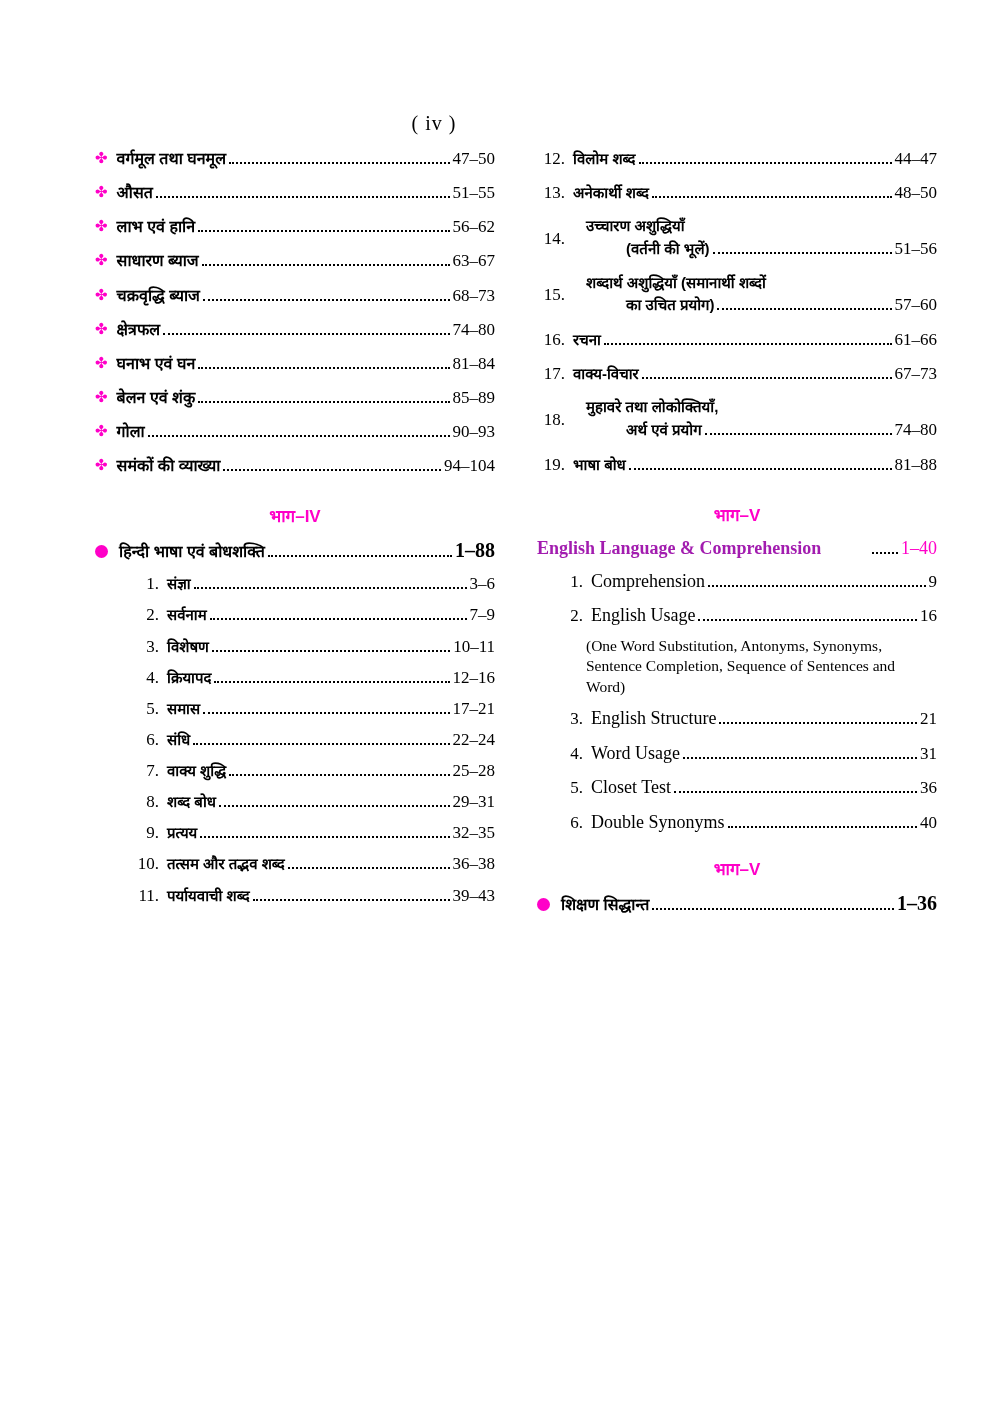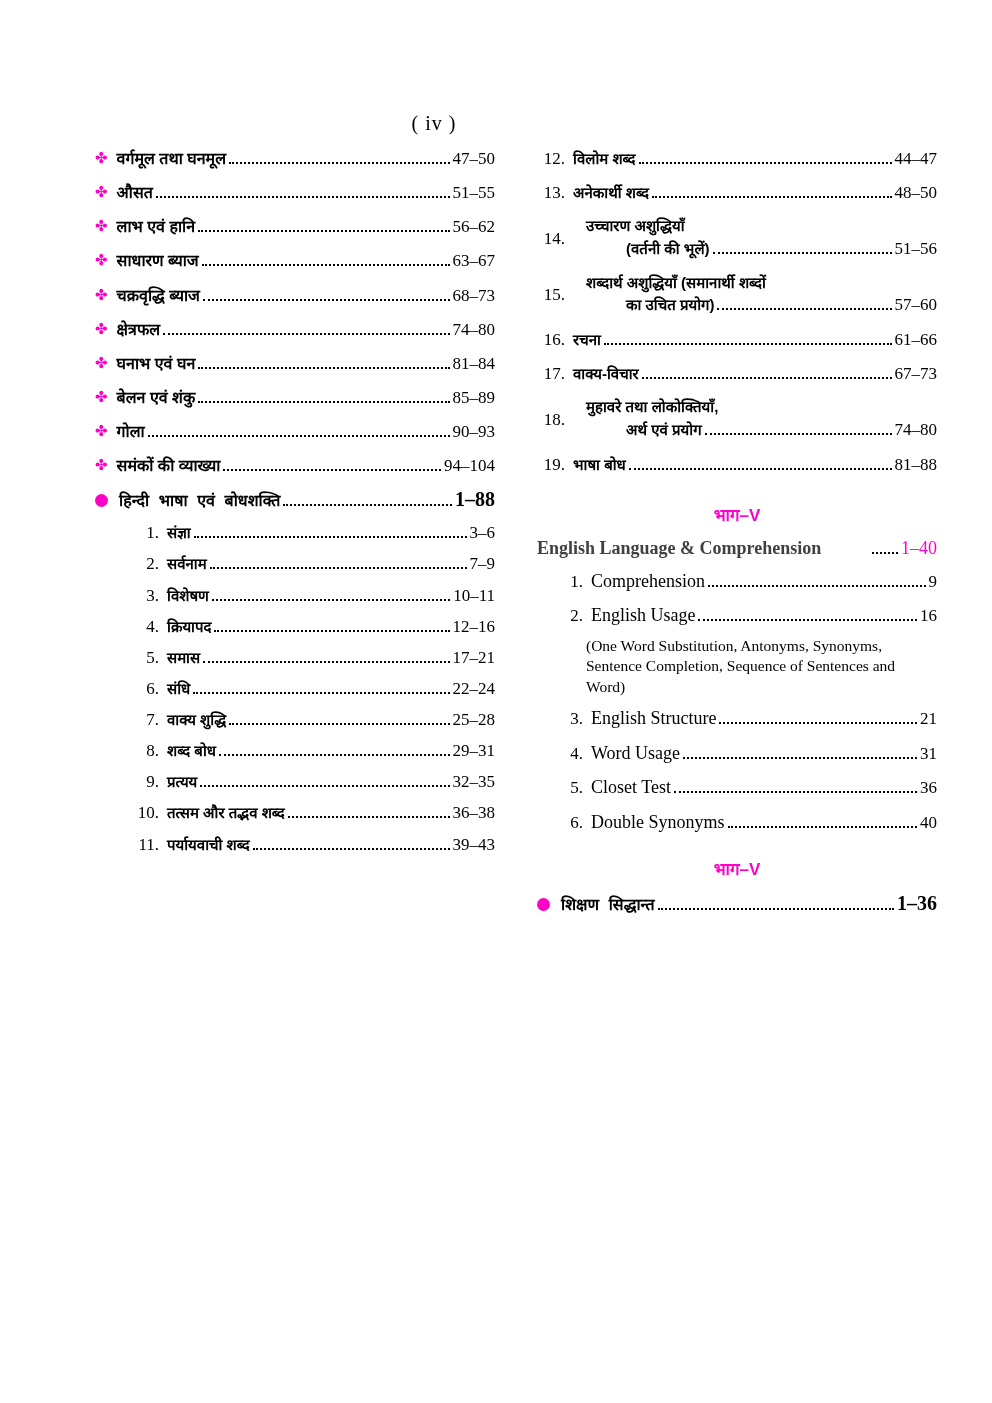--- a/index.html
+++ b/index.html
@@ -145,37 +145,37 @@
     width: 13px;
     height: 13px;
     border-radius: 50%;
     background: #ff00c8;
     margin-right: 11px;
     position: relative;
     top: 1px;
   }
   .main-title {
     flex: 0 0 auto;
-    font-family: Liberation Mono, monospace;
+    font-family: Liberation Sans, sans-serif;
     font-weight: bold;
     font-size: 16px;
     white-space: nowrap;
   }
   .main-pages {
     flex: 0 0 auto;
     font-weight: bold;
     font-size: 20px;
     white-space: nowrap;
   }
   .eng-main-title {
     flex: 1 1 auto;
     font-family: "Liberation Serif", serif;
     font-weight: bold;
     font-size: 18px;
-    color: #404040;
+    color: #a21caf;
     white-space: nowrap;
   }
   .eng-main-pages {
     flex: 0 0 auto;
     font-family: "Liberation Serif", serif;
     font-weight: normal;
     font-size: 18px;
     color: #ff00c8;
   }
   .sub-list {
@@ -259,20 +259,21 @@
           <span class="pages">90–93</span>
         </div>
         <div class="entry">
           <span class="bullet">✤</span>
           <span class="title dev">समंकों की व्याख्या</span>
           <span class="dots"></span>
           <span class="pages">94–104</span>
         </div>
       </div>
 
+      <div class="part-heading">भाग–IV</div>
 
       <div class="main-entry">
         <span class="big-bullet"></span>
         <span class="main-title">हिन्दी भाषा एवं बोधशक्ति</span>
         <span class="dots"></span>
         <span class="main-pages">1–88</span>
       </div>
 
       <div class="sub-list">
         <div class="entry">

